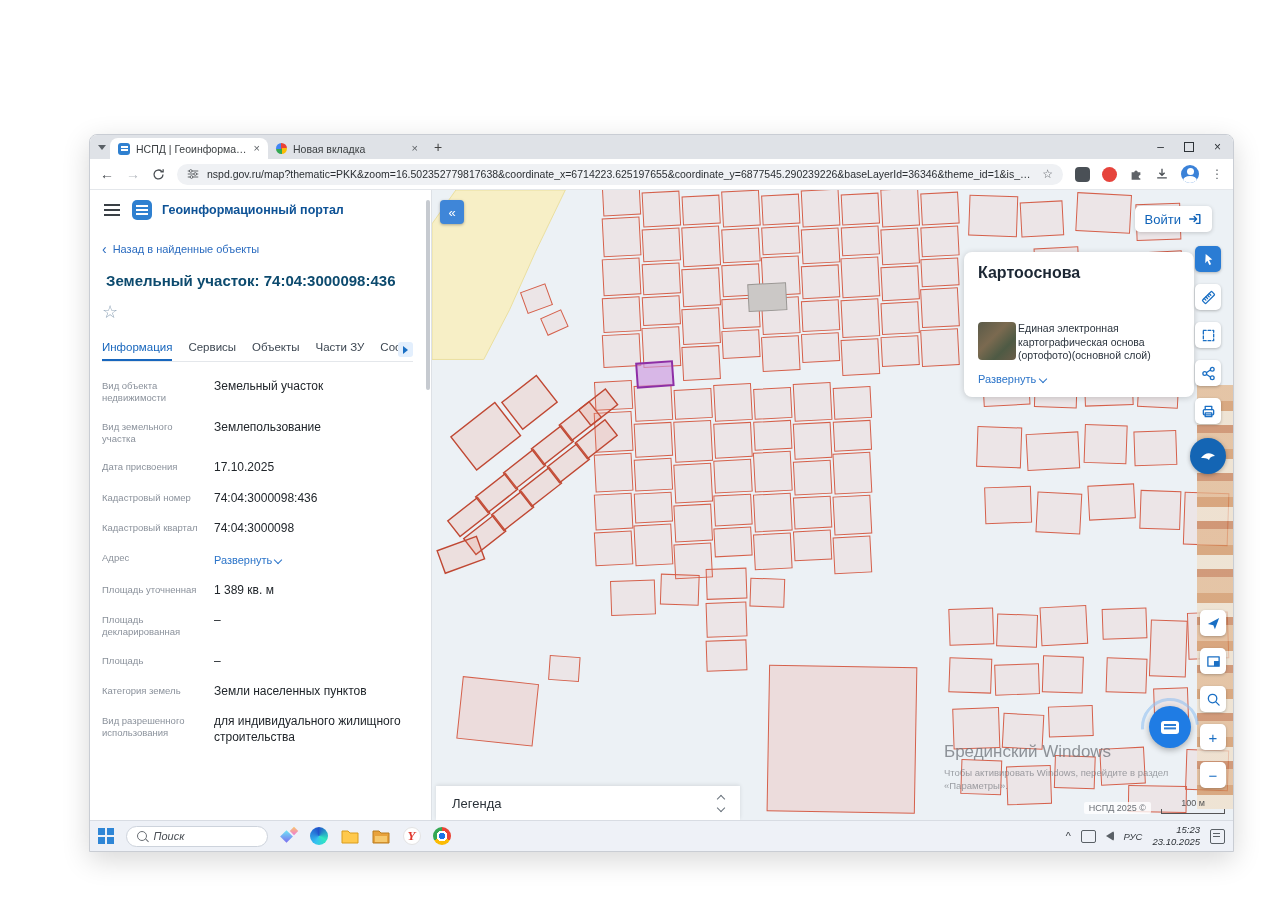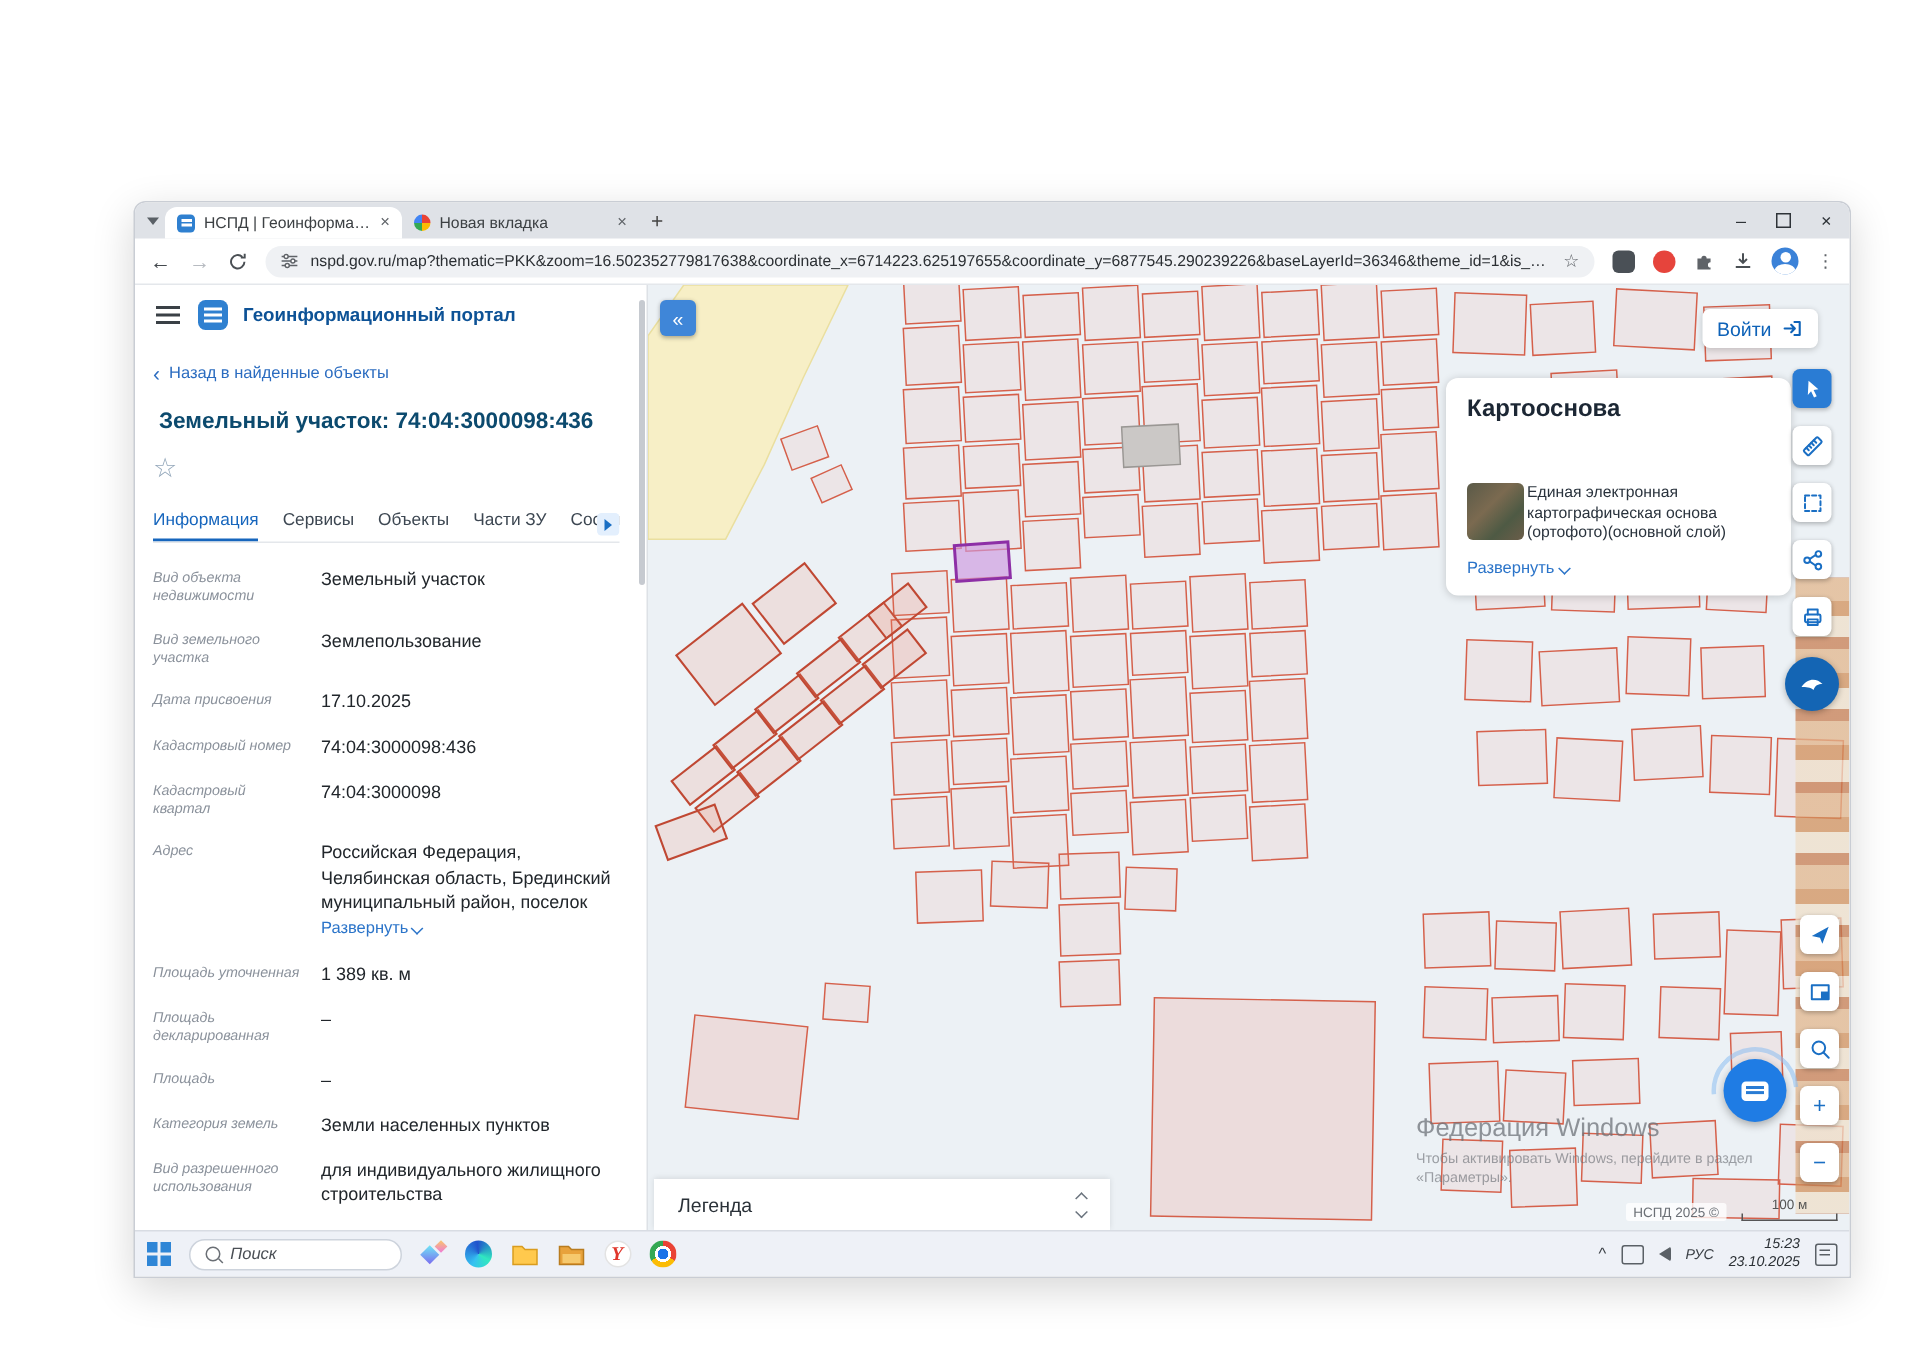--- a/index.html
+++ b/index.html
@@ -52,21 +52,21 @@
   .title{margin:16px 4px 0;font-size:15px;font-weight:bold;color:#0c4a6e;letter-spacing:0;}
   .fav-star{margin-top:12px;font-size:18px;color:#93a7ba;width:22px;}
   .ptabs{margin-top:18px;border-bottom:1px solid #e4e7eb;display:flex;gap:16px;font-size:11.5px;white-space:nowrap;overflow:hidden;position:relative;padding-bottom:8px;}
   .ptab{color:#3d4752;}
   .ptab.active{color:#1766bd;position:relative;}
   .ptab.active::after{content:'';position:absolute;left:0;right:0;bottom:-8px;height:2px;background:#1766bd;}
   .tabmore{position:absolute;right:0;top:1px;width:15px;height:15px;border-radius:3px;background:#e3effd;display:flex;align-items:center;justify-content:center;}
   .tabmore i{width:0;height:0;border-top:4px solid transparent;border-bottom:4px solid transparent;border-left:5px solid #1a6fc4;}
   .fields{margin-top:16px;}
   .frow{display:grid;grid-template-columns:98px 1fr;column-gap:14px;margin-bottom:14px;align-items:start;}
-  .flabel{font-size:9.5px;color:#8a919b;line-height:1.3;padding-top:2px;font-style:italic;}
+  .flabel{font-size:9.5px;color:#8a919b;line-height:1.3;padding-top:2px;}
   .fvalue{font-size:12px;color:#21262b;line-height:1.35;}
   .expand{display:flex;align-items:center;gap:3px;color:#2b74c9;font-size:11px;margin-top:3px;}
   .chev{display:inline-block;width:5px;height:5px;border-right:1.4px solid currentColor;border-bottom:1.4px solid currentColor;transform:rotate(45deg);vertical-align:2px;}
   .sb-scroll{position:absolute;right:1px;top:10px;width:4px;height:190px;background:#c6cad0;border-radius:2px;}
 
   
   .map{flex:1;position:relative;background:#ecf1f5;overflow:hidden;}
   svg.parcel-svg{position:absolute;inset:0;width:100%;height:100%;}
   .parcel{fill:rgba(237,128,105,.10);stroke:#d5604b;stroke-width:1;}
   .parcel.strong{stroke:#c04833;stroke-width:1.4;fill:rgba(237,128,105,.16);}
@@ -230,21 +230,20 @@
             <div class="flabel">Кадастровый номер</div>
             <div class="fvalue">74:04:3000098:436</div>
           </div>
         <div class="frow">
             <div class="flabel">Кадастровый квартал</div>
             <div class="fvalue">74:04:3000098</div>
           </div>
         <div class="frow">
           <div class="flabel">Адрес</div>
           <div class="fvalue">
-            <span>Российская Федерация, Челябинская область, Брединский муниципальный район, поселок</span>
             <span class="expand">
                 <span>Развернуть</span>
                 <i class="chev"></i>
               </span>
           </div>
         </div>
         <div class="frow">
             <div class="flabel">Площадь уточненная</div>
             <div class="fvalue">1 389 кв. м</div>
           </div>
@@ -519,21 +518,21 @@
 
       <div class="legend">
         <span>Легенда</span>
         <span class="sorter">
             <i class="up"></i>
             <i class="dn"></i>
           </span>
       </div>
 
       <div class="wm">
-        <div class="l1">Федерация Windows</div>
+        <div class="l1">Брединский Windows</div>
         <div class="l2"><span>Чтобы активировать Windows, перейдите в раздел</span><br><span>«Параметры».</span></div>
       </div>
 
       <div class="scalebox">
         <span class="attr">НСПД 2025 ©</span>
         <span class="sc">
           <span>100 м</span>
           <span class="bar"></span>
         </span>
       </div>

